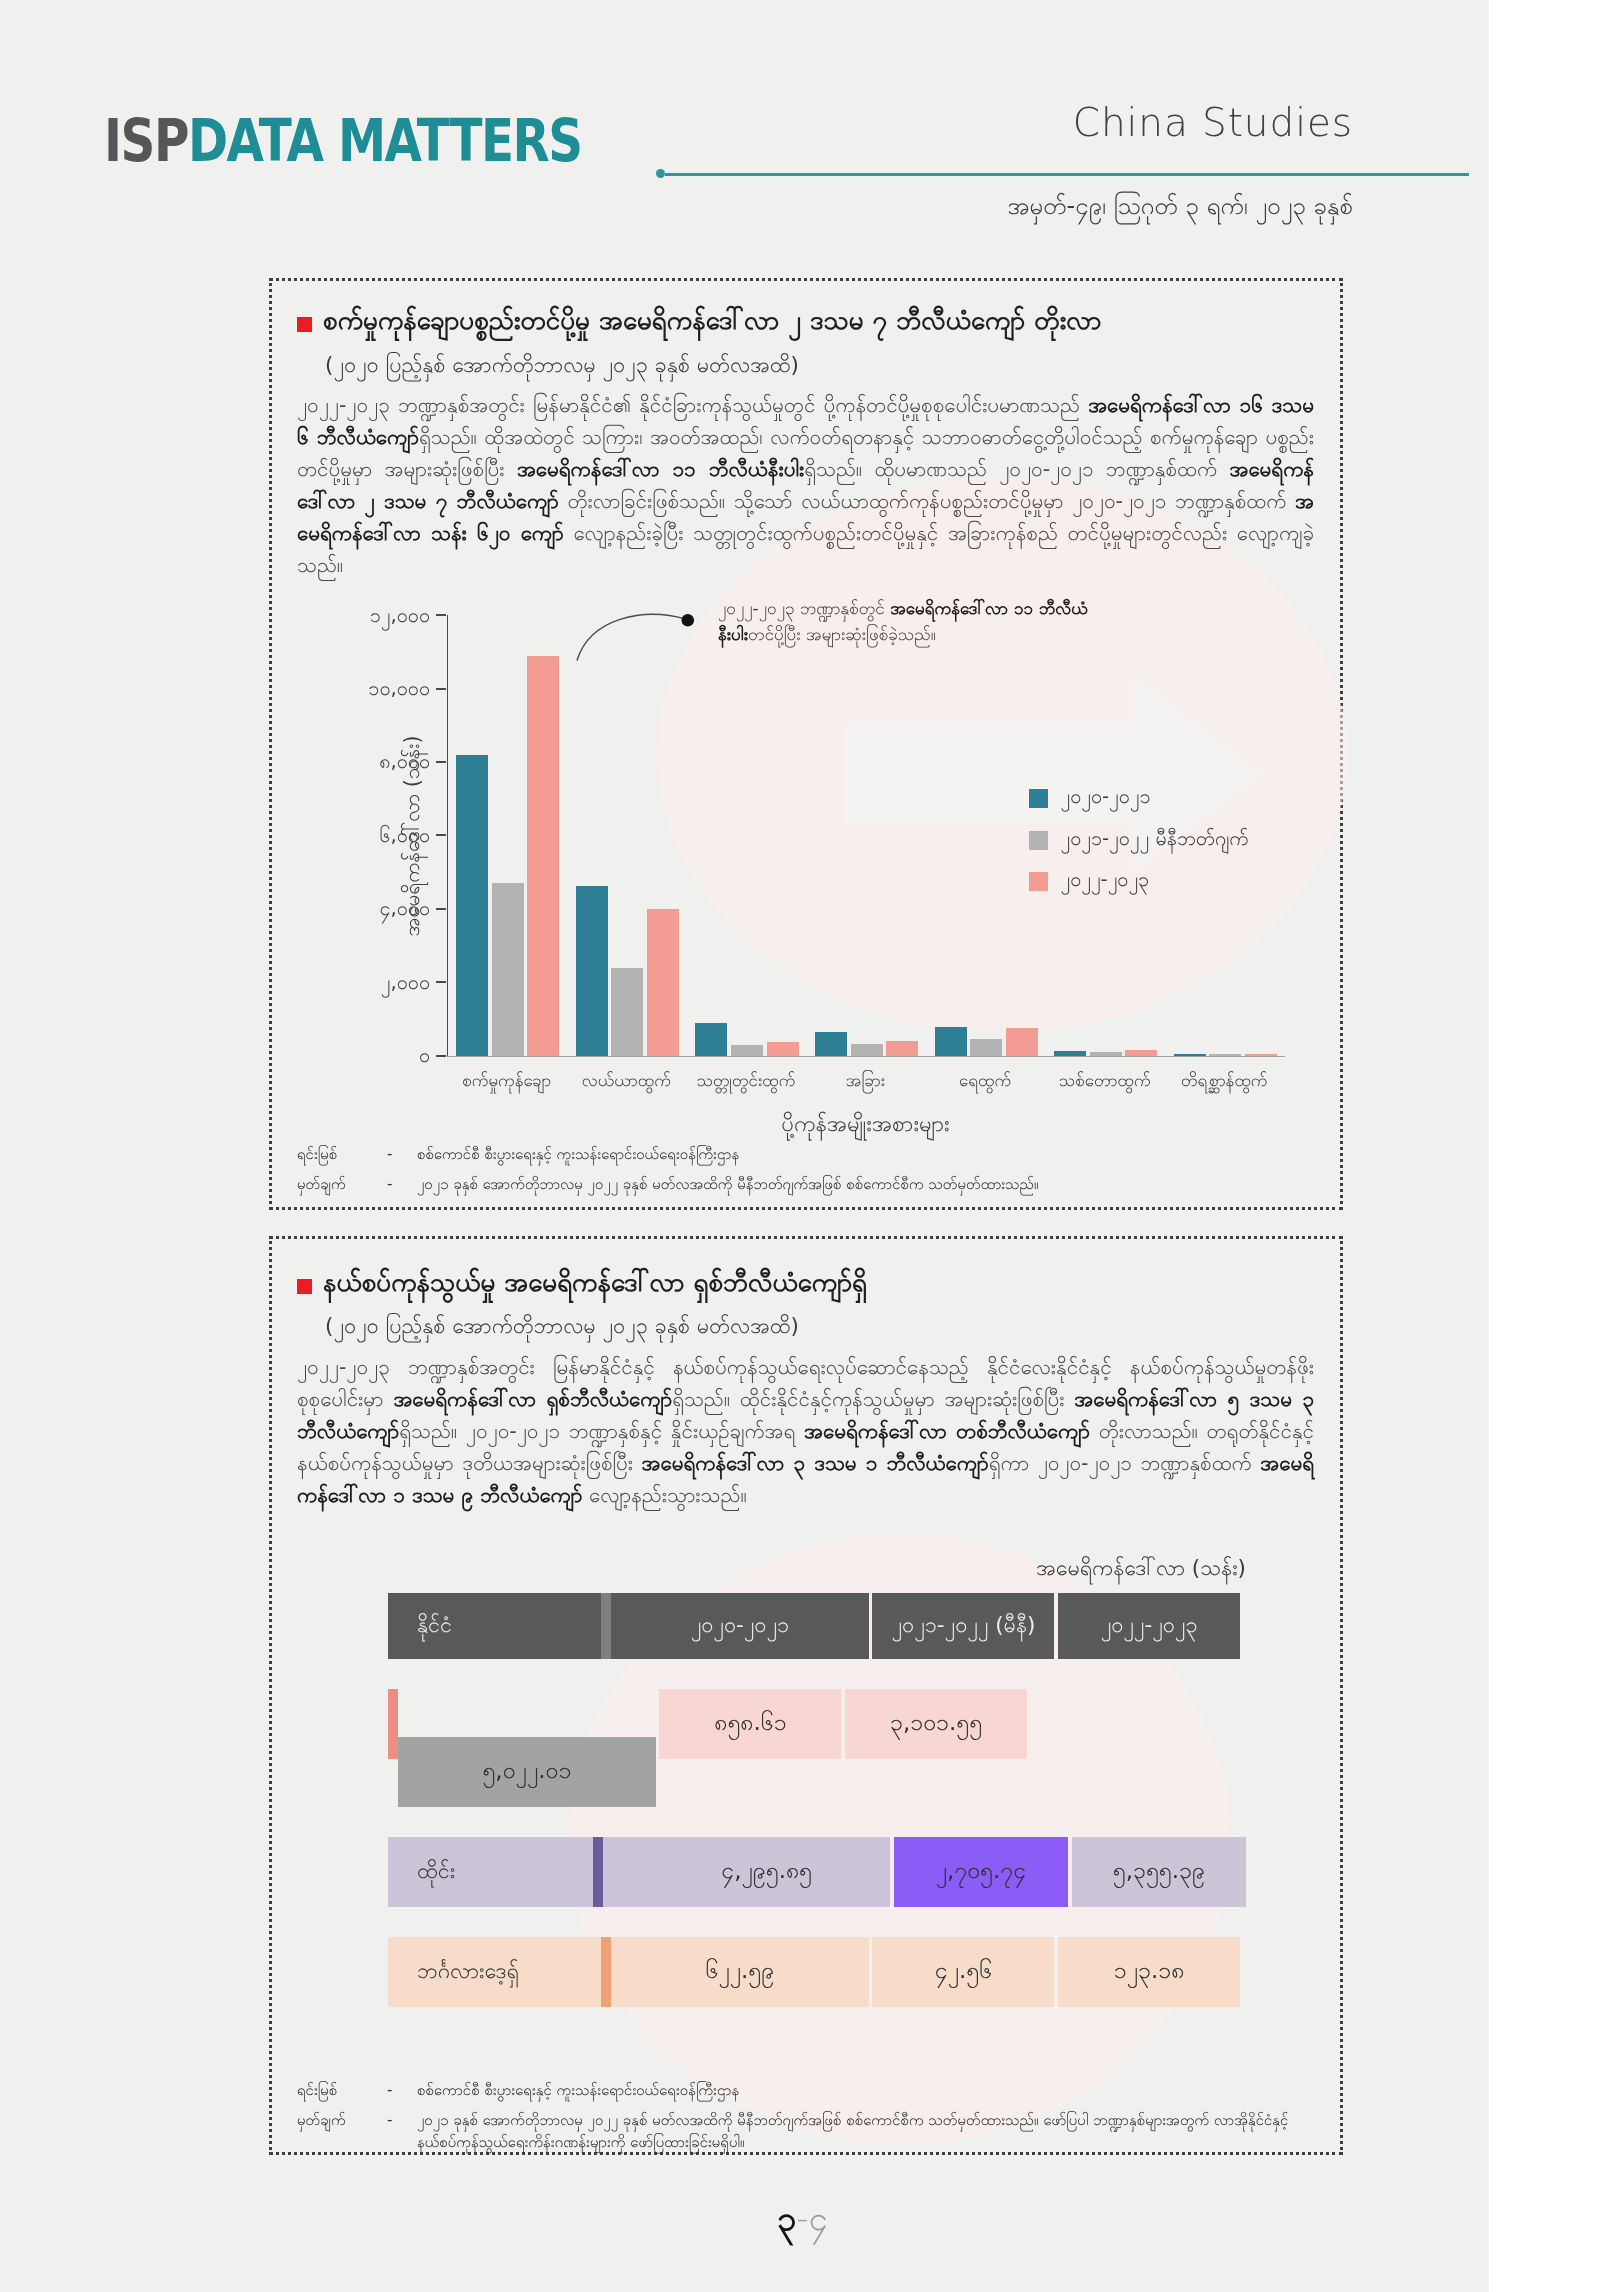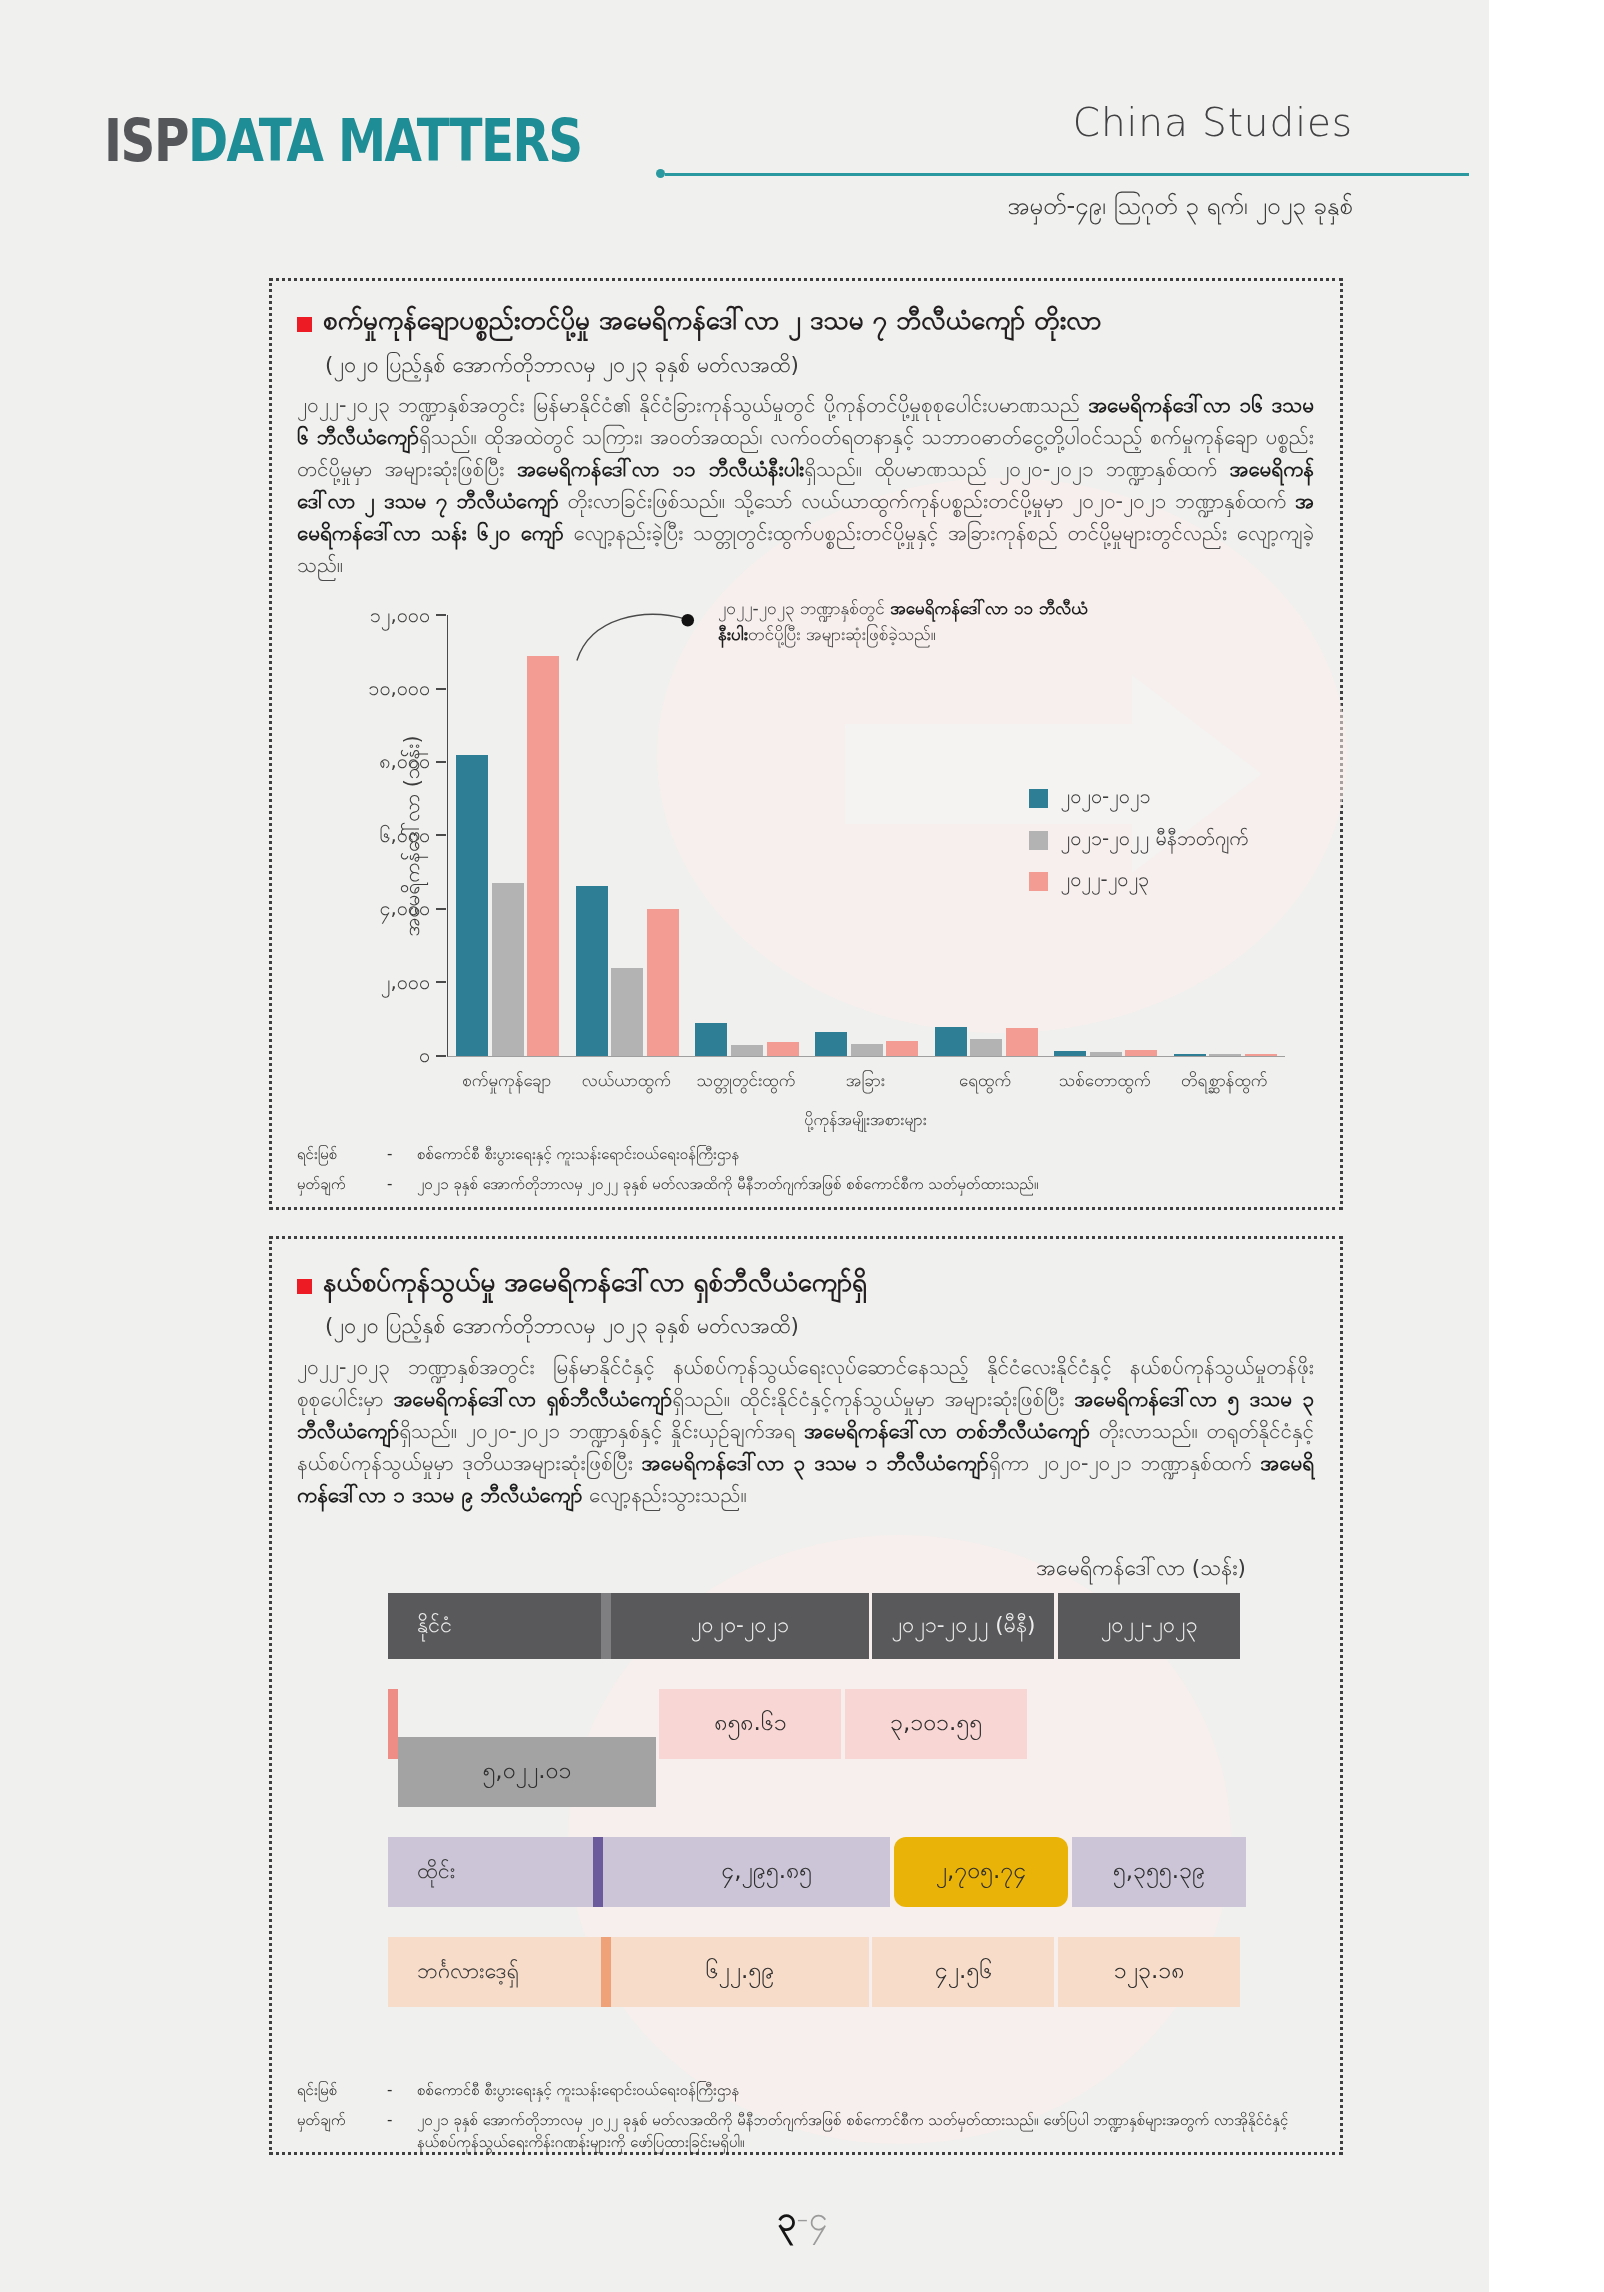--- a/index.html
+++ b/index.html
@@ -33,21 +33,21 @@
   .bar-groups{position:absolute;inset:0;display:flex;align-items:flex-end;}
   .bar-group{flex:1;display:flex;align-items:flex-end;justify-content:center;height:100%;}
   .bar{width:32px;margin:0 1.8px;}
   .ytick-label{position:absolute;left:49px;width:109px;text-align:right;font-size:19.7px;color:#3f3f3f;}
   .ytick-mark{position:absolute;left:164px;width:9.9px;height:1.8px;background:#4a4a4a;}
   .ylabel{position:absolute;left:142px;top:555px;transform:translate(-50%,-50%) rotate(-90deg);
           font-size:20.6px;color:#3c3c3c;white-space:nowrap;}
   .xlabels{position:absolute;left:175px;top:788px;width:837px;display:flex;}
   .xlabel-item{flex:1;text-align:center;font-size:17px;color:#3c3c3c;}
   .xaxis-title{position:absolute;left:175px;top:828px;width:837px;text-align:center;
-               font-size:16px;color:#3c3c3c;}
+               font-size:22px;color:#3c3c3c;}
   .legend{position:absolute;left:757px;top:503px;display:flex;flex-direction:column;gap:12.5px;}
   .legend-item{display:flex;align-items:center;gap:12.5px;font-size:19.7px;color:#3c3c3c;white-space:nowrap;}
   .legend-swatch{width:19px;height:19px;flex:0 0 auto;}
   .anno{position:absolute;left:446px;top:315px;width:394px;font-size:17px;line-height:1.5;color:#3f3f3f;}
   .anno-curve{position:absolute;left:296px;top:324px;}
   
   .fnotes{position:absolute;left:25px;width:1021px;display:flex;flex-direction:column;gap:7.2px;}
   .fnote{display:flex;font-size:15px;color:#2e2e2e;line-height:1.5;}
   .fnote .lab{width:90px;flex:0 0 auto;}
   .fnote .dash{width:30px;flex:0 0 auto;text-align:left;}
@@ -231,21 +231,21 @@
         <div class="trow tdata">
           <div class="cell c-strip" style="background: rgb(238, 140, 134);"></div>
           <div class="cell c-v c-v1" style="background: #a3a3a3; margin-top: 48px;">၅,၀၂၂.၀၁</div>
           <div class="cell c-v c-v2" style="background: rgb(248, 214, 211);">၈၅၈.၆၁</div>
           <div class="cell c-v c-v3" style="background: rgb(248, 214, 211);">၃,၁၀၁.၅၅</div>
         </div>
         <div class="trow tdata">
           <div class="cell c-country" style="background: rgb(203, 197, 215);">ထိုင်း</div>
           <div class="cell c-strip" style="background: rgb(107, 90, 156);"></div>
           <div class="cell c-v c-v1" style="background: rgb(203, 197, 215); padding-left: 40px;">၄,၂၉၅.၈၅</div>
-          <div class="cell c-v c-v2" style="background: #eab308; border-radius: 12px;">၂,၇၀၅.၇၄</div>
+          <div class="cell c-v c-v2" style="background: #8b5cf6;">၂,၇၀၅.၇၄</div>
           <div class="cell c-v c-v3" style="background: rgb(203, 197, 215);">၅,၃၅၅.၃၉</div>
         </div>
         <div class="trow tdata">
           <div class="cell c-country" style="background: rgb(247, 220, 201);">ဘင်္ဂလားဒေ့ရှ်</div>
           <div class="cell c-strip" style="background: rgb(239, 161, 119);"></div>
           <div class="cell c-v c-v1" style="background: rgb(247, 220, 201);">၆၂၂.၅၉</div>
           <div class="cell c-v c-v2" style="background: rgb(247, 220, 201);">၄၂.၅၆</div>
           <div class="cell c-v c-v3" style="background: rgb(247, 220, 201);">၁၂၃.၁၈</div>
         </div>
       </div>

